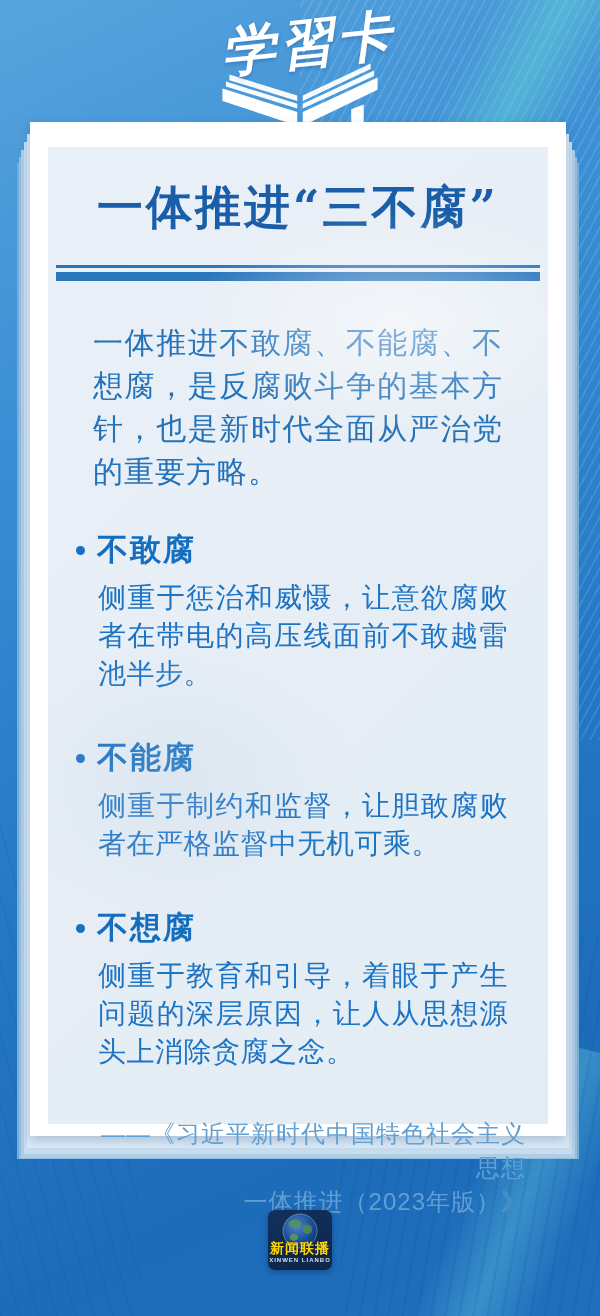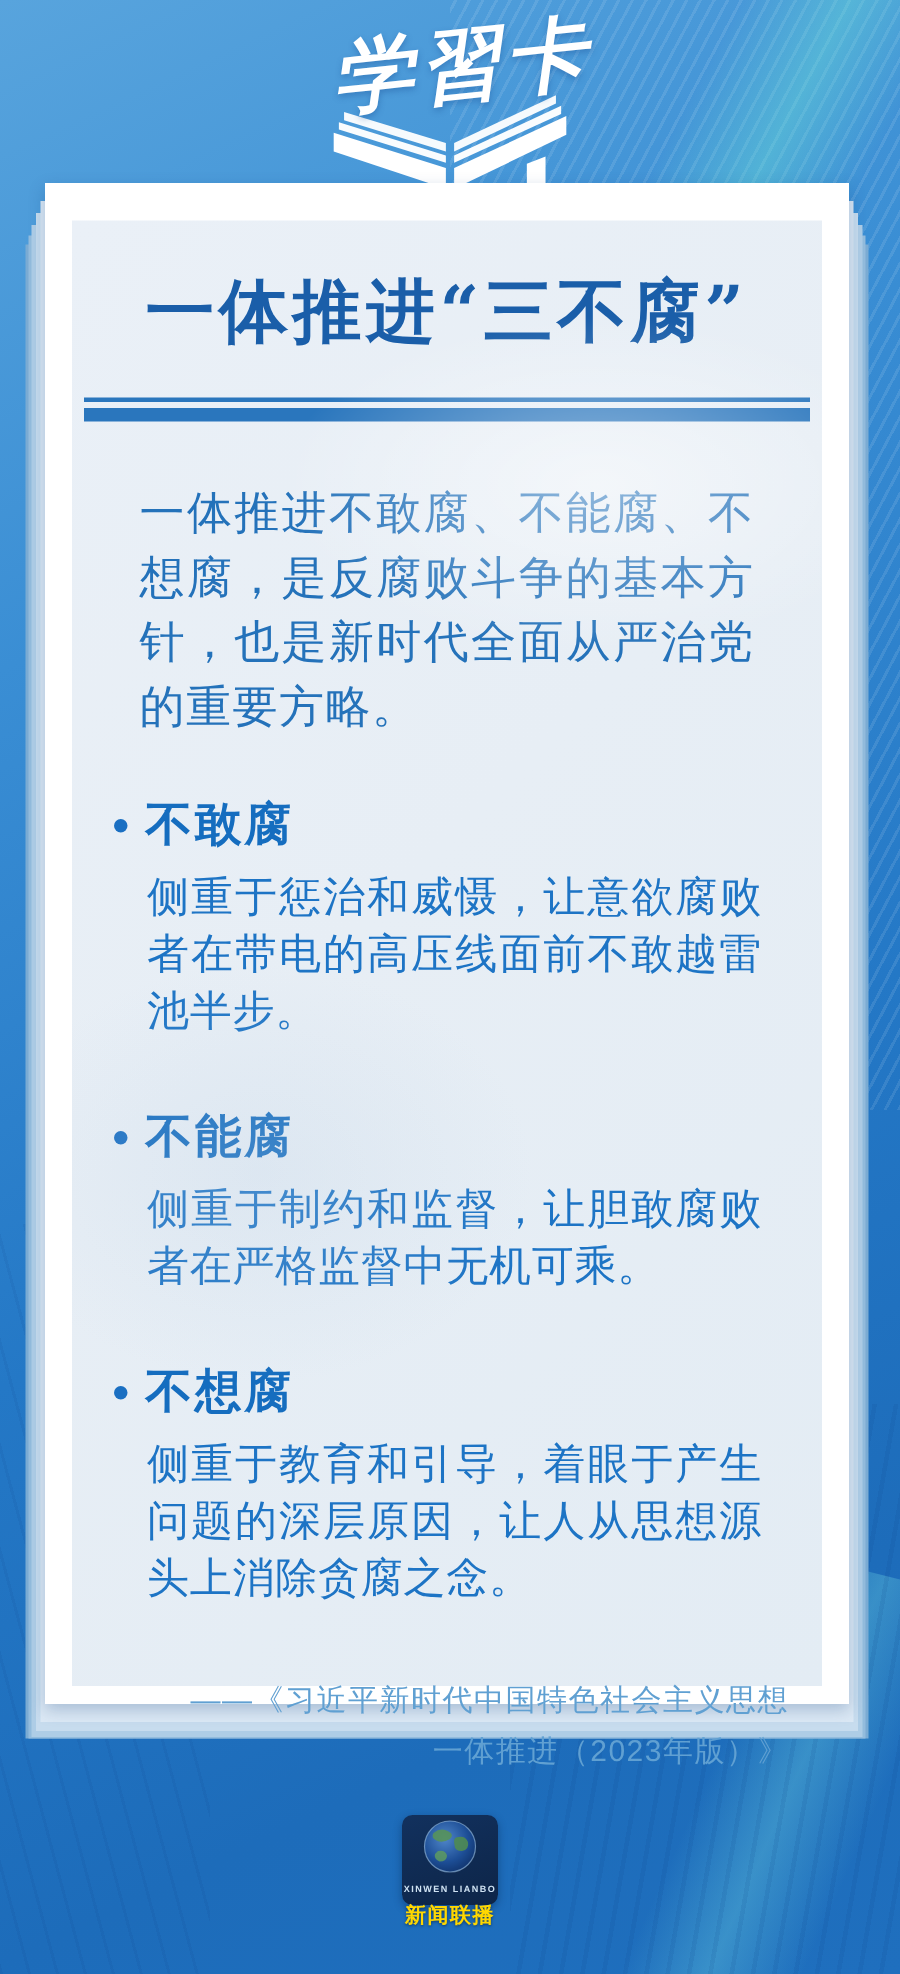--- a/index.html
+++ b/index.html
@@ -92,35 +92,34 @@
     margin-right:12px;flex:0 0 auto;
   }
   .bullet-term{color:#156dbf;font-size:31px;font-weight:bold;letter-spacing:2px;}
   .bullet-desc{
     margin:8px 0 0 22px;color:#1d74c5;font-size:28px;line-height:38px;
     font-weight:500;text-align:justify;letter-spacing:0.5px;
   }
 
   .attribution{
     margin:46px 22px 0 40px;text-align:right;
-    color:#60a0d2;font-size:20px;line-height:34px;letter-spacing:1px;
+    color:#60a0d2;font-size:24px;line-height:34px;letter-spacing:1px;
   }
 
   
   .xwlb-logo{
     position:absolute;left:268px;top:1210px;width:64px;height:60px;
     background:linear-gradient(160deg,#12315e 0%,#0d2548 100%);
     border-radius:7px;box-shadow:0 2px 6px rgba(5,30,70,0.4);
   }
   .xwlb-globe{position:absolute;left:11px;top:3px;width:42px;height:38px;}
   .xwlb-cn{
     position:absolute;left:0;right:0;top:30px;text-align:center;
     color:#ffd700;font-size:14px;font-weight:bold;letter-spacing:1px;
     text-shadow:0 1px 2px rgba(0,0,0,0.5);
-    margin-top:28px;
   }
   .xwlb-en{
     position:absolute;left:0;right:0;top:47px;text-align:center;
     color:#cfe2f2;font-size:6px;letter-spacing:1px;font-weight:bold;
   }
 </style>
 </head>
 <body>
 
 <div class="bg-stripes-right"></div>

